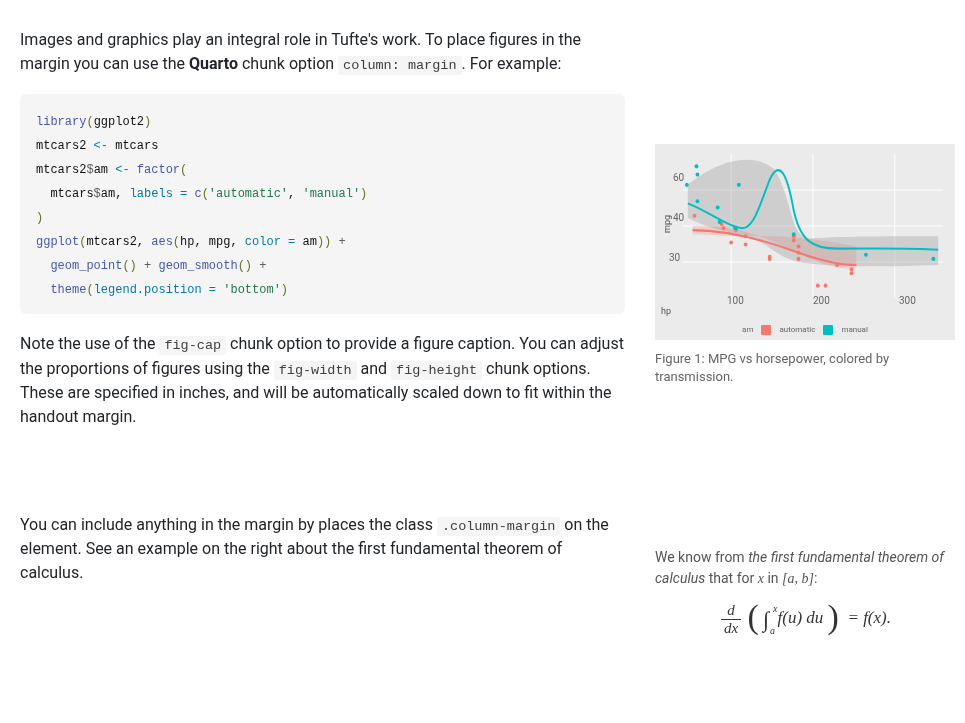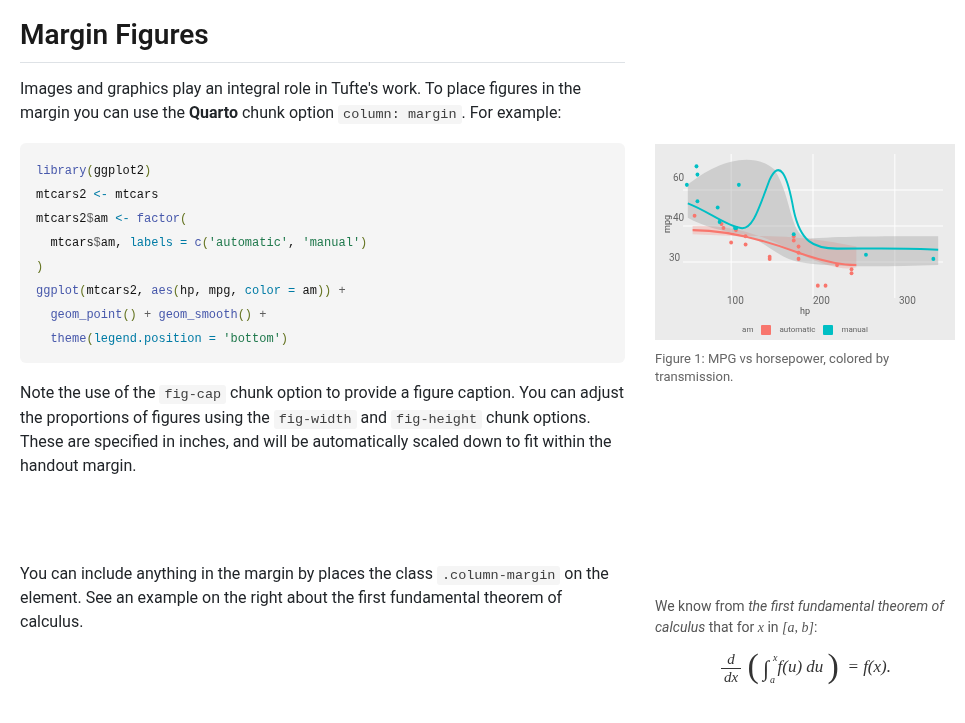--- a/index.html
+++ b/index.html
@@ -74,21 +74,21 @@
     background: #ebebeb;
   }
   .axis-tick {
     position: absolute;
     font-size: 10px;
     color: #666;
   }
   .xlab {
     position: absolute;
     bottom: 2px; left: 0; right: 0;
-    text-align: center;
+    text-align: left;
     font-size: 9px;
     color: #555;
   }
   .ylab {
     position: absolute;
     left: 0; top: 0; bottom: 22px; width: 10px;
     writing-mode: vertical-rl;
     transform: rotate(180deg);
     text-align: center;
     font-size: 9px;
@@ -133,21 +133,20 @@
   .bigparen { font-size: 34px; vertical-align: middle; line-height: 0; position: relative; top: -2px; }
   .intsym { font-size: 22px; vertical-align: middle; display:inline-block; position:relative; }
   .intsym .lim-sup { position:absolute; top:-2px; left:10px; font-size:10px; font-style:italic; }
   .intsym .lim-sub { position:absolute; bottom:-2px; left:7px; font-size:10px; font-style:italic; }
 </style>
 </head>
 <body>
 
 <div class="layout">
   <div class="main-col">
-    <h2 class="section-title">Margin Figures</h2>
     <p>
       <span>Images and graphics play an integral role in Tufte's work. To place figures in the margin you can use the </span><strong>Quarto</strong><span> chunk option </span><code class="inline">column: margin</code><span>. For example:</span>
     </p>
 
     <pre class="codeblk"><code><span class="tok-fn">library</span><span class="tok-par">(</span><span class="tok-txt">ggplot2</span><span class="tok-par">)</span>
 <span class="tok-txt">mtcars2 </span><span class="tok-kw">&lt;-</span><span class="tok-txt"> mtcars</span>
 <span class="tok-txt">mtcars2</span><span class="tok-op">$</span><span class="tok-txt">am </span><span class="tok-kw">&lt;-</span><span> </span><span class="tok-fn">factor</span><span class="tok-par">(</span>
 <span class="tok-txt">  mtcars</span><span class="tok-op">$</span><span class="tok-txt">am, </span><span class="tok-kw">labels =</span><span> </span><span class="tok-fn">c</span><span class="tok-par">(</span><span class="tok-str">'automatic'</span><span class="tok-txt">, </span><span class="tok-str">'manual'</span><span class="tok-par">)</span>
 <span class="tok-par">)</span>
 <span class="tok-fn">ggplot</span><span class="tok-par">(</span><span class="tok-txt">mtcars2, </span><span class="tok-fn">aes</span><span class="tok-par">(</span><span class="tok-txt">hp, mpg, </span><span class="tok-kw">color =</span><span class="tok-txt"> am</span><span class="tok-par">)</span><span class="tok-par">)</span><span class="tok-op"> +</span>

